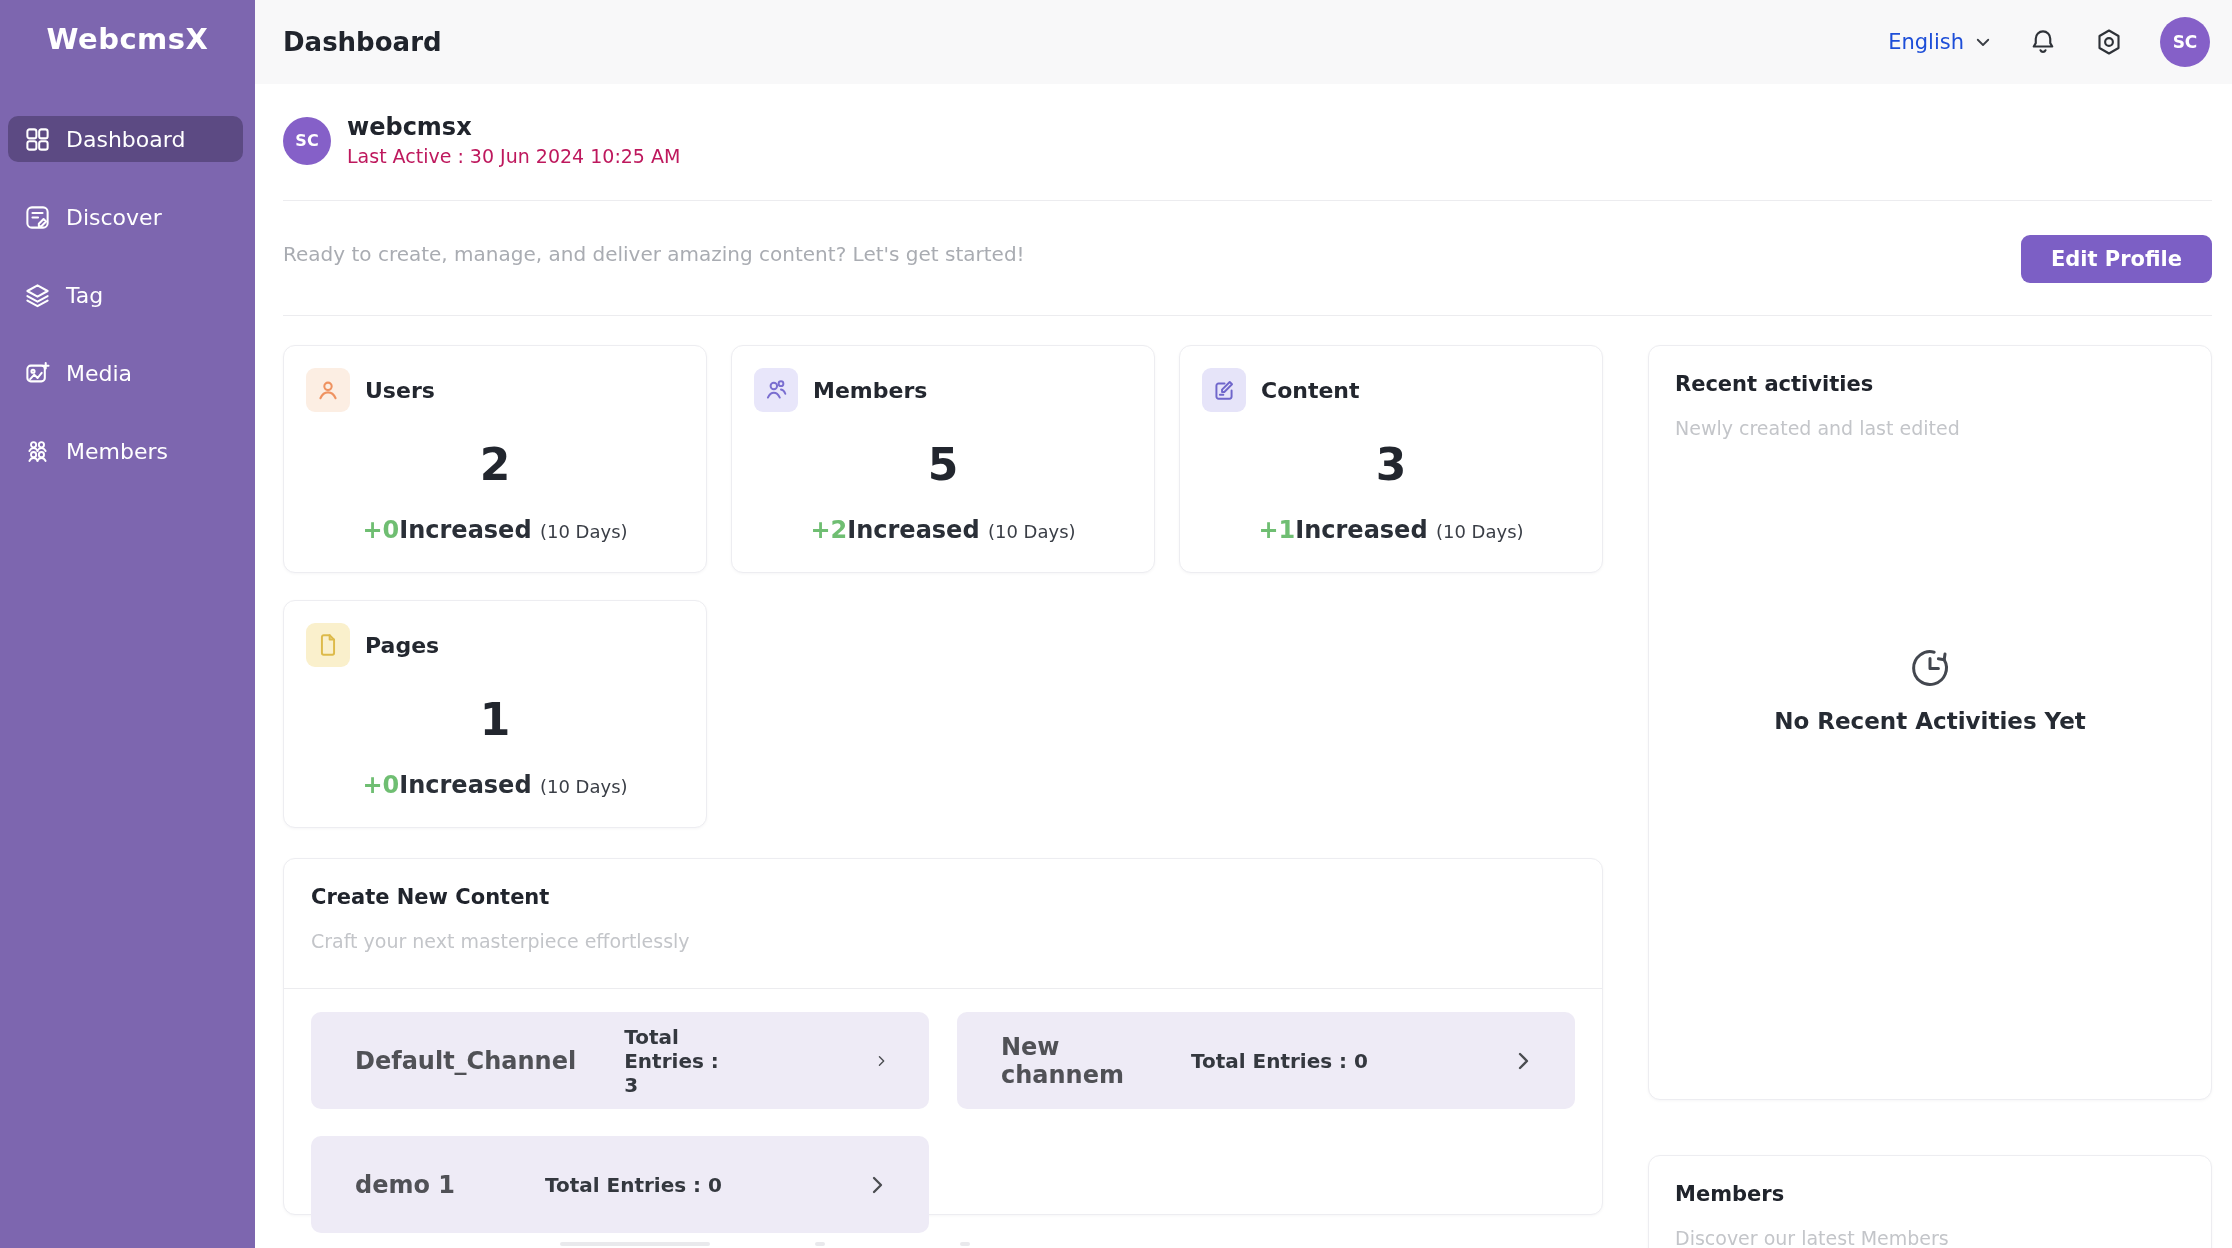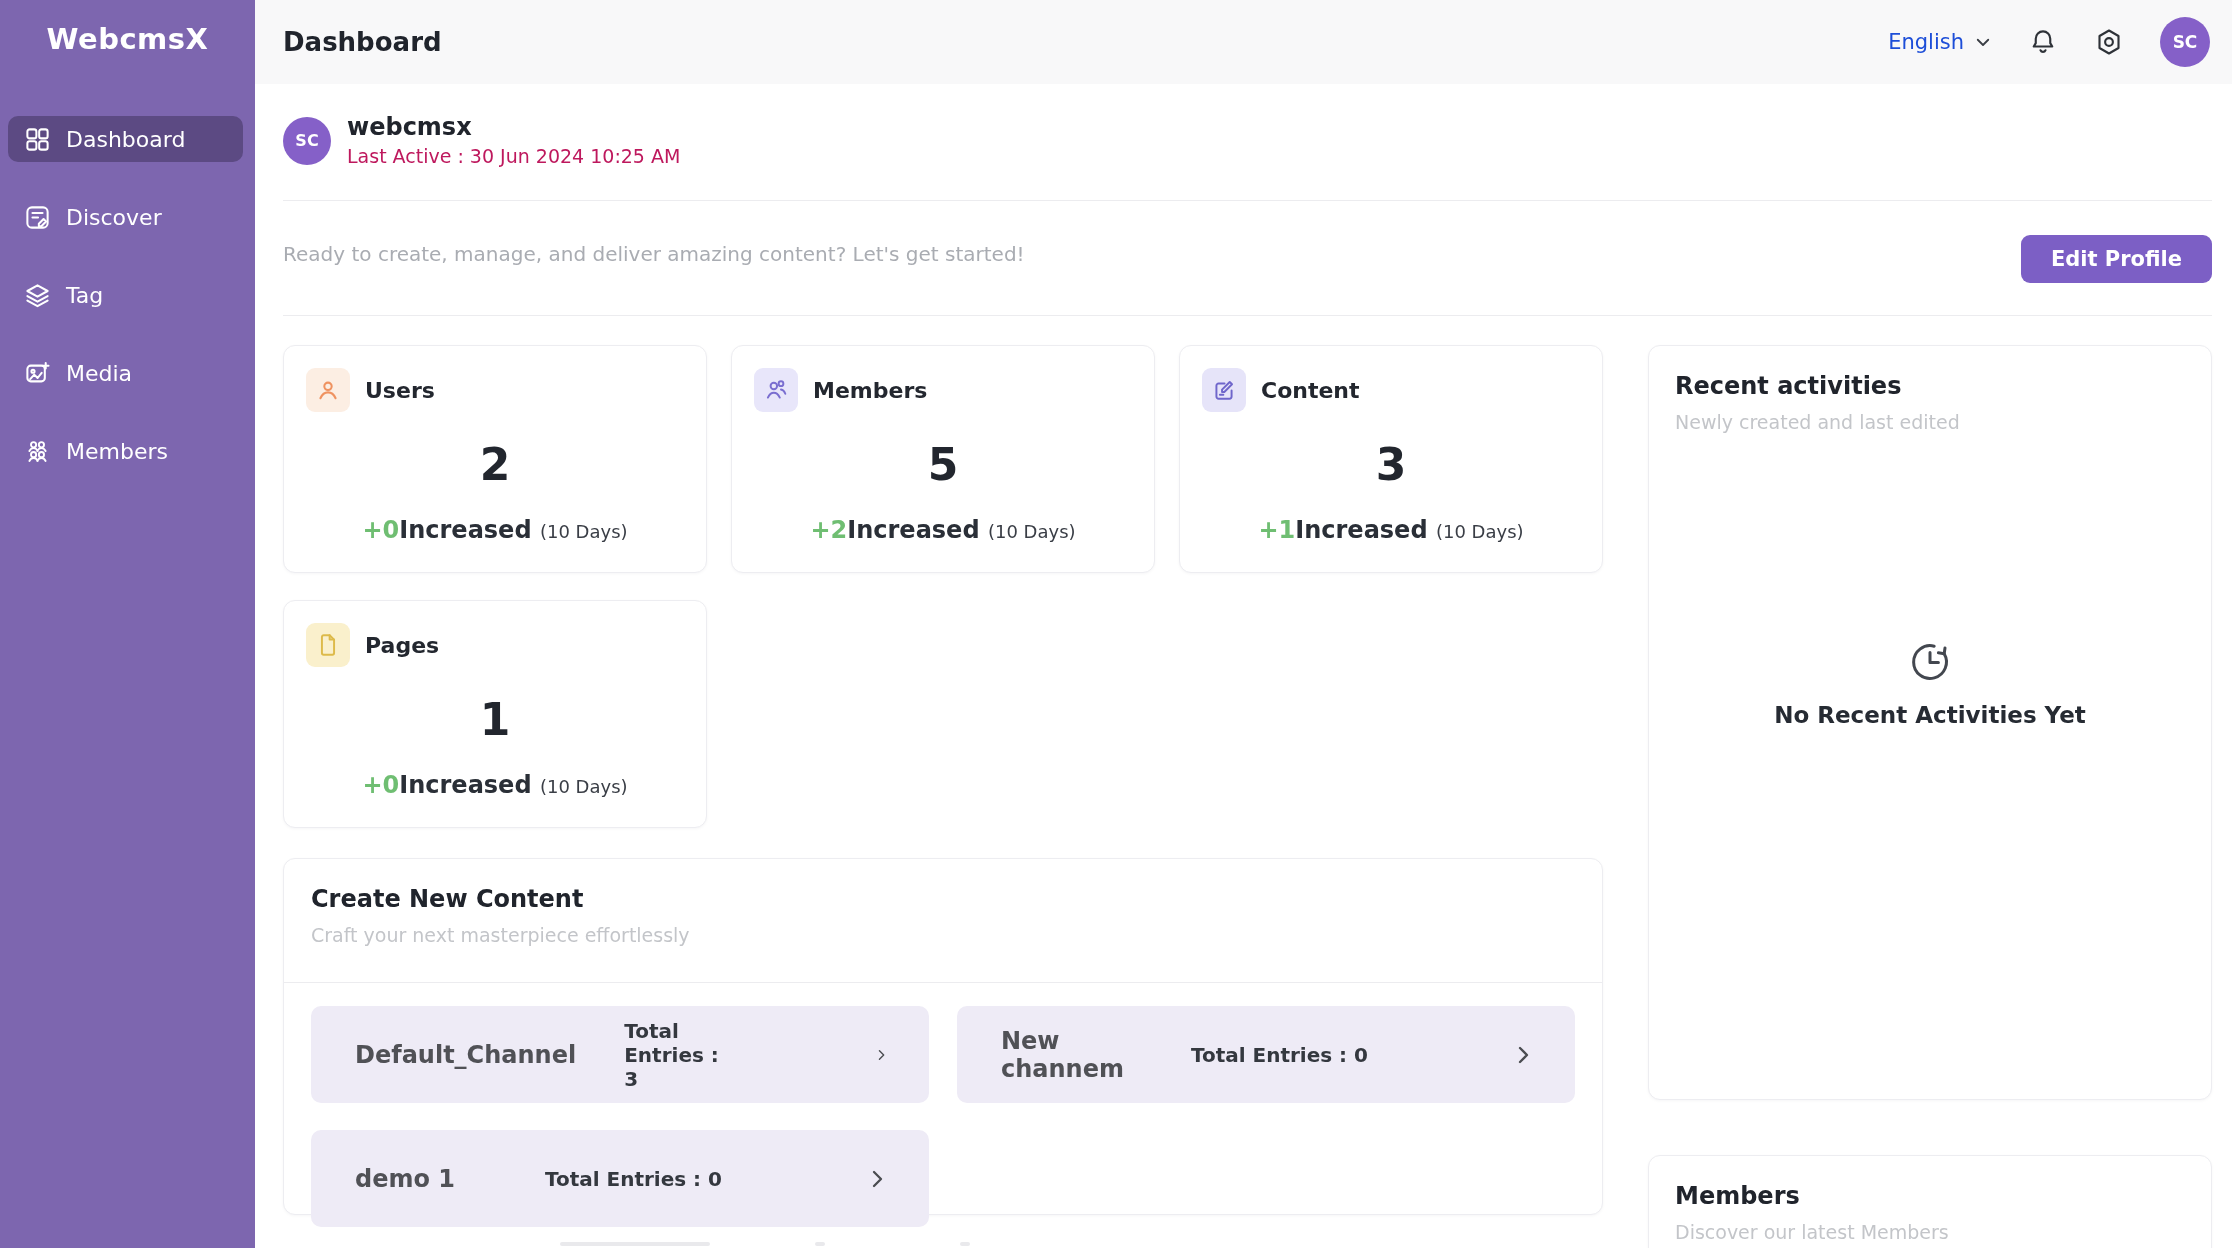--- a/index.html
+++ b/index.html
@@ -61,22 +61,22 @@
   .stat-label{font-size:22px;font-weight:700;color:#23272F;}
   .stat-value{margin:auto;font-size:44px;font-weight:700;color:#22262E;}
   .stat-delta{text-align:center;padding-bottom:6px;font-size:24px;font-weight:600;color:#2A2F37;}
   .delta-plus{color:#6FBE72;}
   .delta-period{font-size:18px;font-weight:400;color:#3A3E46;}
 
   
   .panel{position:absolute;background:#fff;border:1px solid #EDEDF1;border-radius:12px;
          box-shadow:0 1px 3px rgba(20,20,40,.04);box-sizing:border-box;}
   .recent{left:1393px;top:261px;width:564px;height:755px;padding:26px;}
-  .panel-title{font-size:24px;font-weight:700;color:#20242C;}
-  .panel-sub{font-size:19px;color:#C3C5C9;margin-top:11px;}
+  .panel-title{font-size:21px;font-weight:700;color:#20242C;}
+  .panel-sub{font-size:19px;color:#C3C5C9;margin-top:21px;}
   .empty{margin-top:205px;display:flex;flex-direction:column;align-items:center;}
   .empty .icon{width:48px;height:48px;color:#43474F;}
   .empty-text{margin-top:16px;font-size:23px;font-weight:700;color:#262B33;}
 
   .members-panel{left:1393px;top:1071px;width:564px;height:220px;padding:26px;}
 
   
   .create-card{position:absolute;left:28px;top:774px;width:1320px;height:357px;background:#fff;
                border:1px solid #EDEDF1;border-radius:12px;box-shadow:0 1px 3px rgba(20,20,40,.04);
                box-sizing:border-box;}

